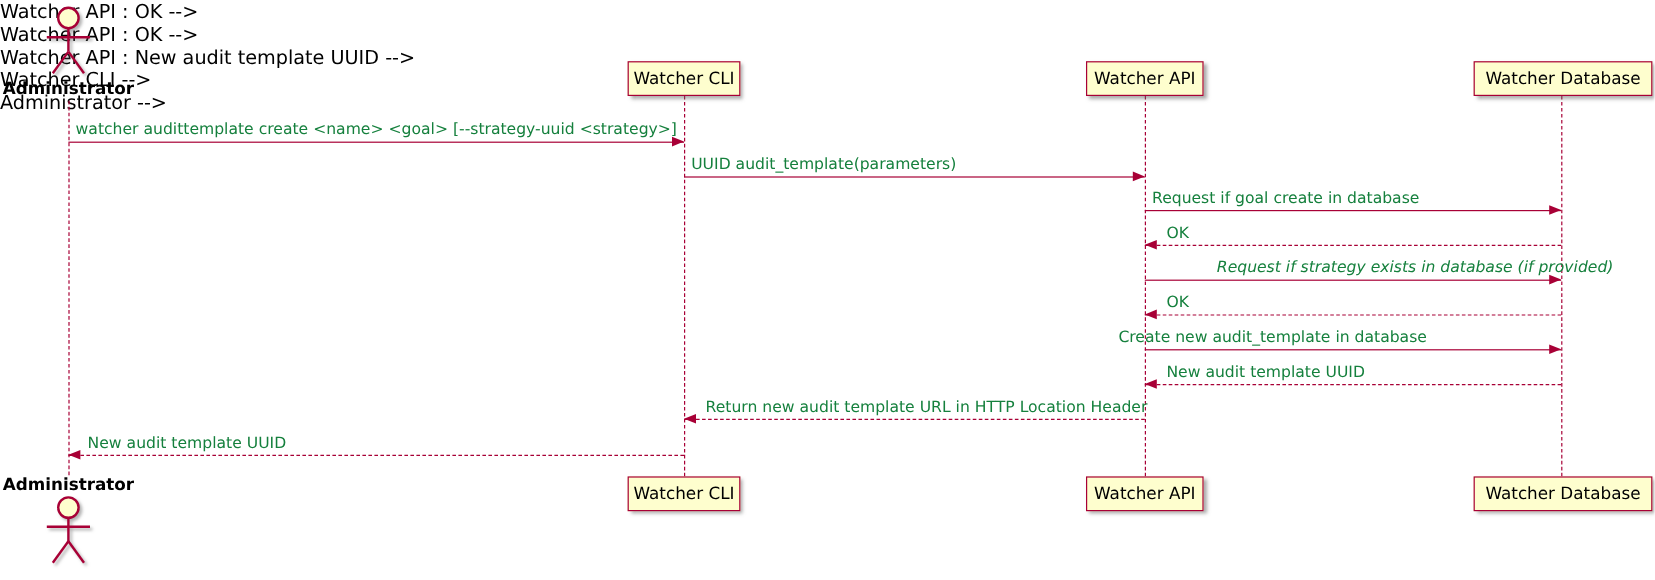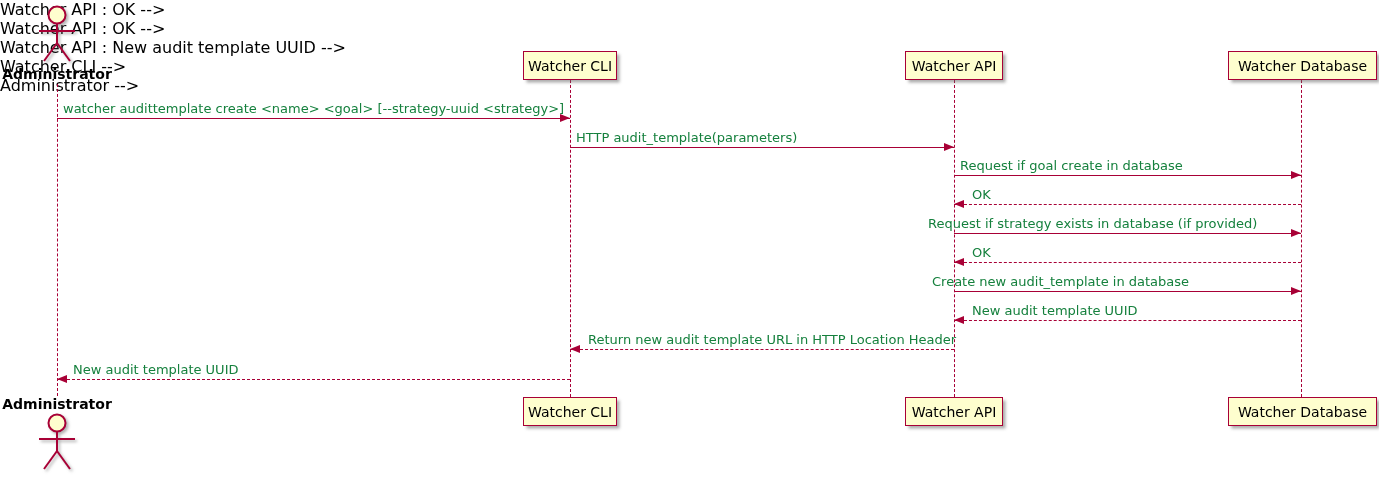--- a/index.html
+++ b/index.html
@@ -103,42 +103,42 @@
 
   
   <div>
     <div class="msg-label" style="left:63px; top:101px;">watcher audittemplate create &lt;name&gt; &lt;goal&gt; [--strategy-uuid &lt;strategy&gt;]</div>
     <div class="msg-line" style="left:57px; top:118px; width:513px;"></div>
     <div class="arrow arrow-right" style="left:560px; top:114px;"></div>
   </div>
 
   
   <div>
-    <div class="msg-label" style="left:576px; top:130px;">HTTP audit_template(parameters)</div>
+    <div class="msg-label" style="left:576px; top:130px;">UUID audit_template(parameters)</div>
     <div class="msg-line" style="left:570px; top:147px; width:384px;"></div>
     <div class="arrow arrow-right" style="left:944px; top:143px;"></div>
   </div>
 
   
   <div>
     <div class="msg-label" style="left:960px; top:158px;">Request if goal create in database</div>
     <div class="msg-line" style="left:954px; top:175px; width:347px;"></div>
     <div class="arrow arrow-right" style="left:1291px; top:171px;"></div>
   </div>
 
    Watcher API : OK --&gt;
   <div>
     <div class="msg-label" style="left:972px; top:187px;">OK</div>
     <div class="msg-line dashed" style="left:954px; top:204px; width:347px;"></div>
     <div class="arrow arrow-left" style="left:954px; top:200px;"></div>
   </div>
 
   
   <div>
-    <div class="msg-label" style="left:928px; top:216px;">Request if strategy exists in database (if provided)</div>
+    <div class="msg-label" style="left:1014px; top:216px;font-style:italic;">Request if strategy exists in database (if provided)</div>
     <div class="msg-line" style="left:954px; top:233px; width:347px;"></div>
     <div class="arrow arrow-right" style="left:1291px; top:229px;"></div>
   </div>
 
    Watcher API : OK --&gt;
   <div>
     <div class="msg-label" style="left:972px; top:245px;">OK</div>
     <div class="msg-line dashed" style="left:954px; top:262px; width:347px;"></div>
     <div class="arrow arrow-left" style="left:954px; top:258px;"></div>
   </div>

